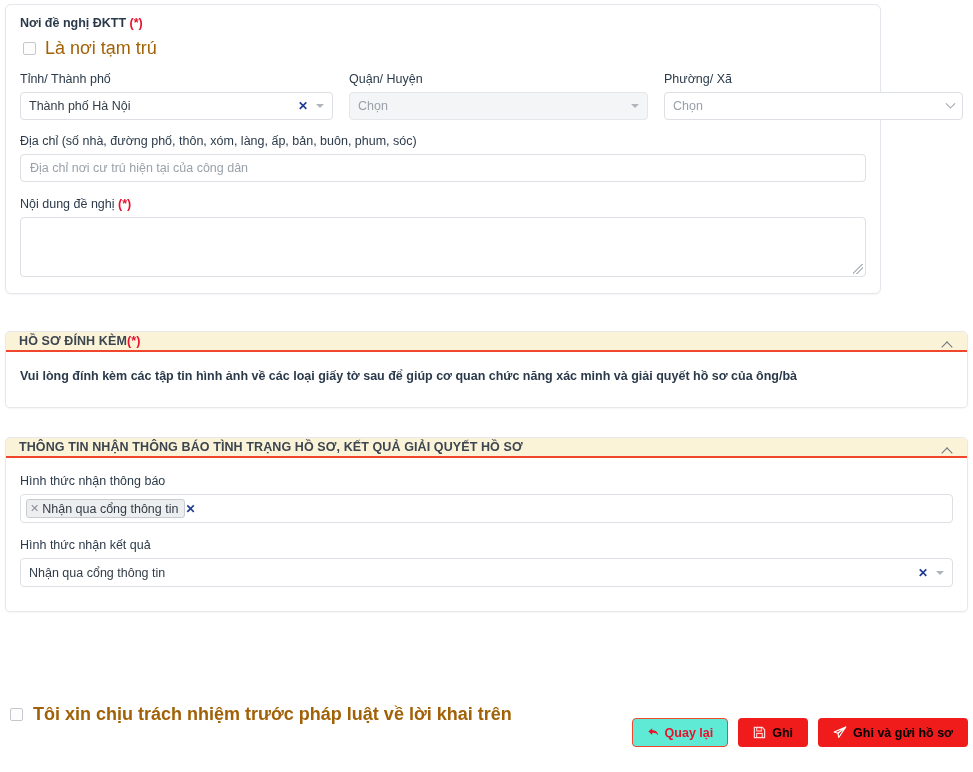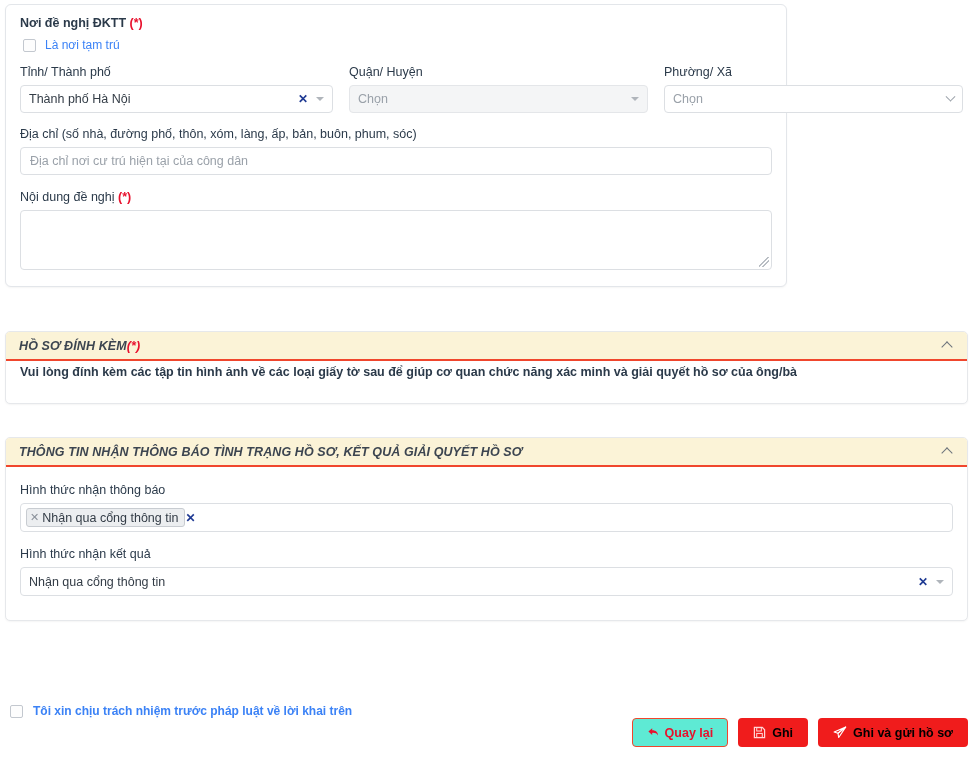--- a/index.html
+++ b/index.html
@@ -21,21 +21,21 @@
     background: #fff;
     border: 1px solid #e3e6ea;
     border-radius: 6px;
     box-shadow: 0 1px 2px rgba(0,0,0,.045);
   }
 
   
   .top-panel {
     position: absolute;
     left: 5px; top: 4px;
-    width: 782px;
+    width: 876px;
     padding: 10px 14px 16px 14px;
   }
 
   .field-label {
     font-size: 12.5px;
     color: #2b3a4a;
     margin-bottom: 5px;
     line-height: 16px;
   }
   .field-label.bold { font-weight: bold; }
@@ -48,21 +48,21 @@
     gap: 9px;
     margin: 7px 0 12px 3px;
   }
   .cbox {
     width: 13px; height: 13px;
     border: 1px solid #c3c8cf;
     border-radius: 2px;
     background: #fdfdfd;
     flex: none;
   }
-  .cb-lab { font-size: 12px; color: #3b82f6; }
+  .cb-lab { font-size: 18px; color: #a16207; }
   .cb-lab.bold { font-weight: bold; }
 
   
   .grid3 {
     display: grid;
     grid-template-columns: 313px 299px 299px;
     column-gap: 16px;
   }
 
   
@@ -142,26 +142,25 @@
     width: 963px;
     background: #fff;
     border: 1px solid #e6e8eb;
     border-radius: 5px;
     overflow: hidden;
     box-shadow: 0 1px 2px rgba(0,0,0,.045);
   }
   .sec-head {
     background: #fbf3d7;
     border-bottom: 2px solid #f0462d;
-    height: 29px;
+    height: 20px;
     display: flex;
     align-items: center;
     padding: 0 13px;
     position: relative;
-    font-style: italic;
   }
   .sec-title {
     font-size: 12.5px;
     font-weight: bold;
     color: #3c4550;
     letter-spacing: .1px;
   }
   .sec-title .req { color: #e8112d; }
   .chev-up {
     position: absolute;
@@ -314,21 +313,21 @@
 
 </div>
 
 <div class="section" style="top:331px;">
   <div class="sec-head">
     <span class="sec-title">
       <span>HỒ SƠ ĐÍNH KÈM</span><span class="req">(*)</span>
     </span>
     <span class="chev-up"></span>
   </div>
-  <div class="sec-body" style="padding-top:4px; padding-bottom:24px;">
+  <div class="sec-body" style="padding-top:17px; padding-bottom:24px;">
     <div class="attach-note">Vui lòng đính kèm các tập tin hình ảnh về các loại giấy tờ sau để giúp cơ quan chức năng xác minh và giải quyết hồ sơ của ông/bà</div>
   </div>
 </div>
 
 <div class="section" style="top:437px;">
   <div class="sec-head">
     <span class="sec-title">THÔNG TIN NHẬN THÔNG BÁO TÌNH TRẠNG HỒ SƠ, KẾT QUẢ GIẢI QUYẾT HỒ SƠ</span>
     <span class="chev-up"></span>
   </div>
   <div class="sec-body" style="padding:15px 14px 24px 14px;">

